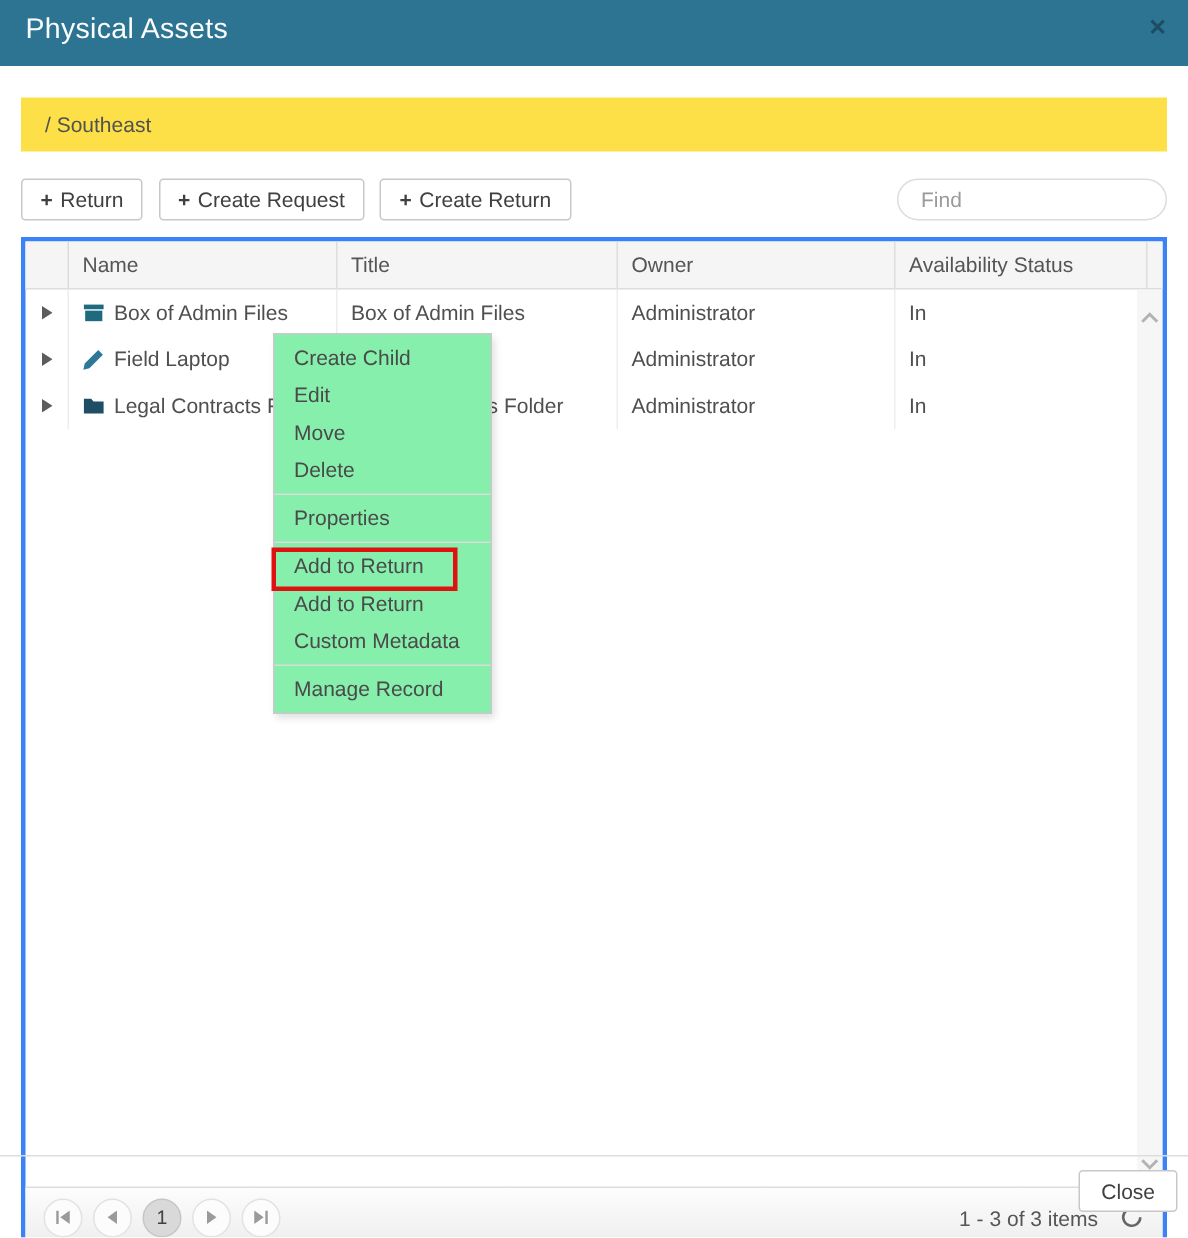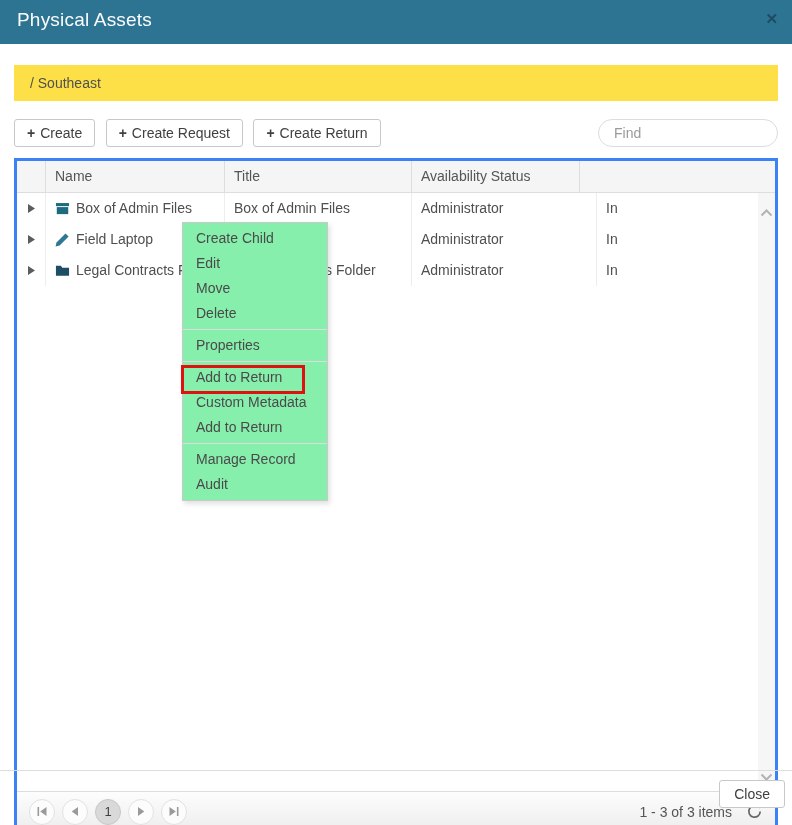--- a/index.html
+++ b/index.html
@@ -73,31 +73,32 @@
 <div class="modal">
 
   <div class="titlebar">
     <span class="titlebar-title">Physical Assets</span>
     <span class="titlebar-close">✕</span>
   </div>
 
   <div class="breadcrumb">/ Southeast</div>
 
   <div class="toolbar">
-    <span class="btn"><span class="plus">+</span><span>Create</span></span>
+    <span class="btn"><span class="plus">+</span><span>Return</span></span>
     <span class="btn"><span class="plus">+</span><span>Create Request</span></span>
     <span class="btn"><span class="plus">+</span><span>Create Return</span></span>
     <input class="find-input" type="text" placeholder="Find" style="">
   </div>
 
   <div class="grid">
     <div class="ghead">
       <div class="hc c-exp"></div>
       <div class="hc c-name">Name</div>
       <div class="hc c-title">Title</div>
+      <div class="hc c-owner">Owner</div>
       <div class="hc c-avail">Availability Status</div>
       <div class="hc c-fill"></div>
     </div>
 
     <div class="gbody">
 
       <div class="grow">
         <div class="cell c-exp">
           <span class="expand-arrow">
             <svg width="7" height="9" viewBox="0 0 7 9">
@@ -205,24 +206,23 @@
 
   <div class="context-menu">
     <div class="mi">Create Child</div>
     <div class="mi">Edit</div>
     <div class="mi">Move</div>
     <div class="mi">Delete</div>
     <div class="msep"></div>
     <div class="mi">Properties</div>
     <div class="msep"></div>
     <div class="mi">Add to Return</div>
+    <div class="mi">Add to Return</div>
     <div class="mi">Custom Metadata</div>
-    <div class="mi">Add to Return</div>
     <div class="msep"></div>
     <div class="mi">Manage Record</div>
-    <div class="mi">Audit</div>
     <div class="redbox"></div>
   </div>
 
   <div class="footer-divider"></div>
   <span class="close-btn">Close</span>
 
 </div>
 
 </body></html>

